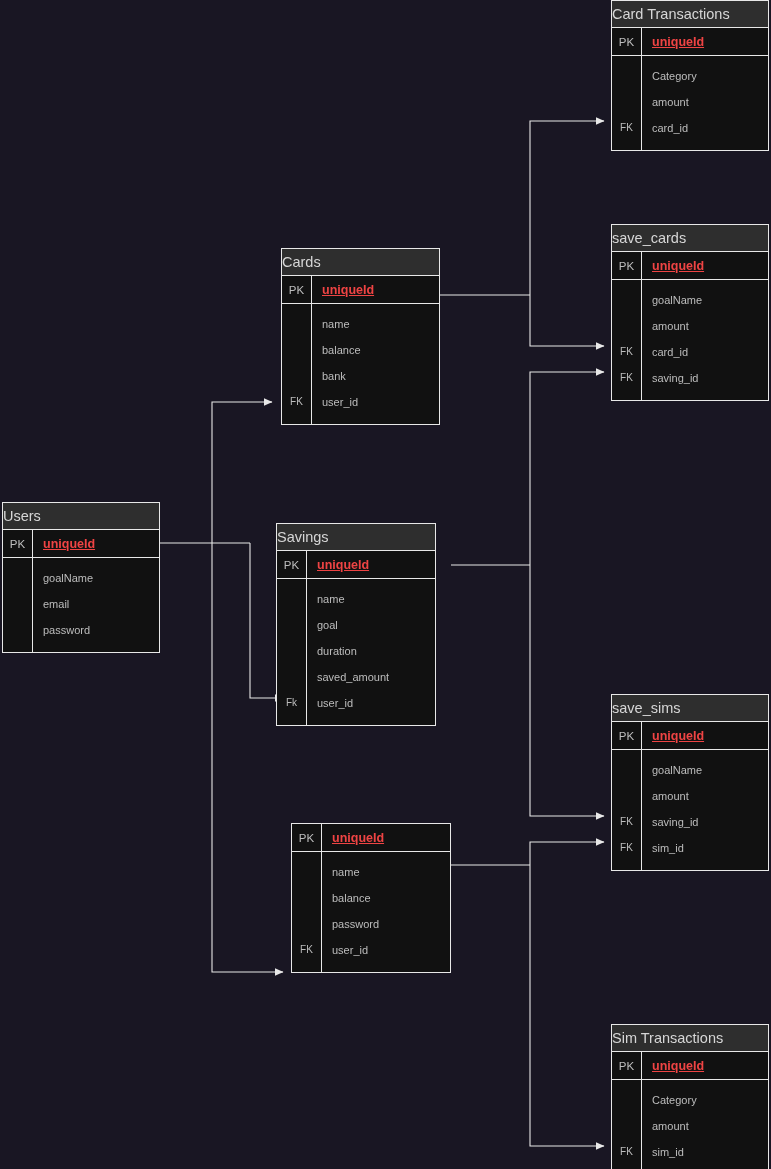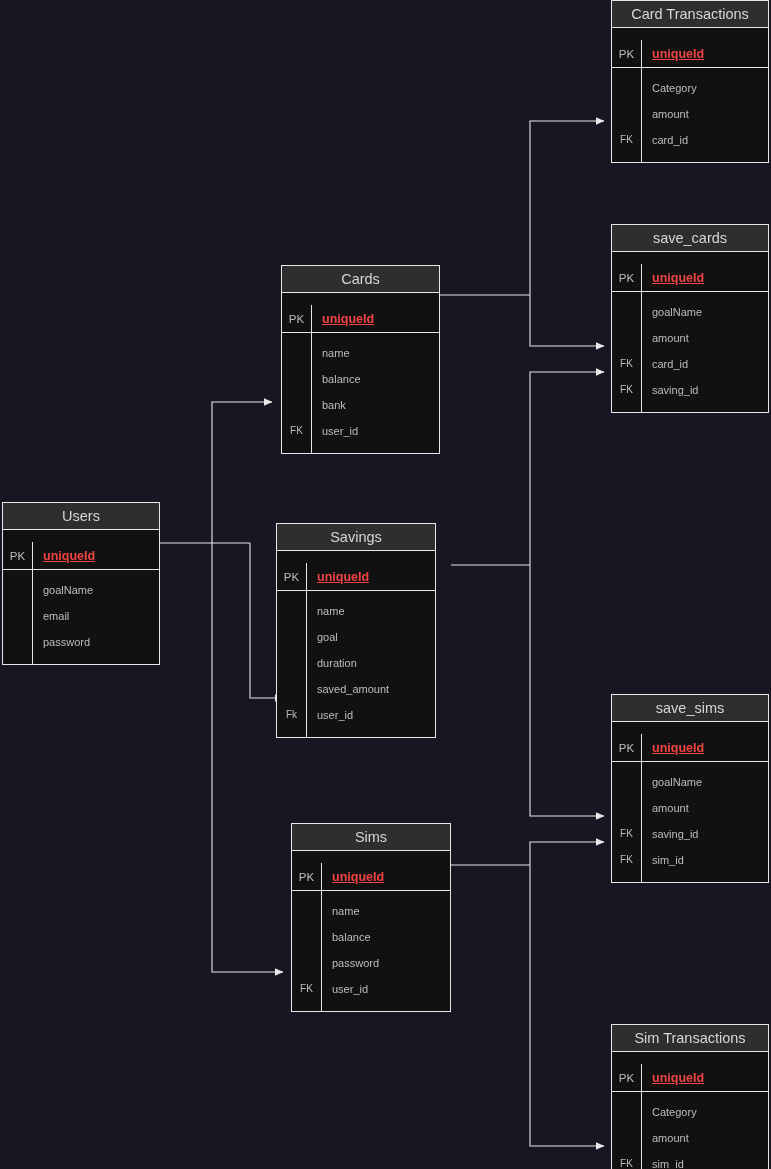--- a/index.html
+++ b/index.html
@@ -25,34 +25,32 @@
   .entity {
     position: absolute;
     border: 1px solid #e8e8e8;
     background: #111111;
     color: #c9c9c9;
     z-index: 5;
   }
   .ent-header {
     background: #2e2e2e;
     color: #d6d6d6;
-    text-align: center;
     font-size: 14.5px;
     line-height: 26px;
     height: 27px;
     border-bottom: 1px solid #e8e8e8;
     white-space: nowrap;
     overflow: hidden;
   }
   .ent-pkrow {
     display: flex;
     height: 28px;
     border-bottom: 1px solid #e8e8e8;
     background: #111111;
-    margin-top: 12px;
   }
   .ent-body {
     display: flex;
     background: #111111;
   }
   .keycol {
     width: 30px;
     min-width: 30px;
     border-right: 1px solid #e8e8e8;
     position: relative;
@@ -180,21 +178,21 @@
         <div class="body-pad-top"></div>
         <div class="attr">goalName</div>
         <div class="attr">amount</div>
         <div class="attr">card_id</div>
         <div class="attr">saving_id</div>
         <div class="body-pad-bot"></div>
       </div>
     </div>
   </div>
 
-  <div class="entity" style="left:281px; top:265px; width:159px;">
+  <div class="entity" style="left:281px; top:248px; width:159px;">
     <div class="ent-header">Cards</div>
     <div class="ent-pkrow">
       <div class="pkcell">PK</div>
       <div class="pkname">uniqueId</div>
     </div>
     <div class="ent-body">
       <div class="keycol">
         <div class="keytag" style="top:85px;">FK</div>
       </div>
       <div class="attrcol">
@@ -264,21 +262,20 @@
         <div class="attr">goalName</div>
         <div class="attr">amount</div>
         <div class="attr">saving_id</div>
         <div class="attr">sim_id</div>
         <div class="body-pad-bot"></div>
       </div>
     </div>
   </div>
 
   <div class="entity" style="left:291px; top:823px; width:160px;">
-    <div class="ent-header">Sims</div>
     <div class="ent-pkrow">
       <div class="pkcell">PK</div>
       <div class="pkname">uniqueId</div>
     </div>
     <div class="ent-body">
       <div class="keycol">
         <div class="keytag" style="top:85px;">FK</div>
       </div>
       <div class="attrcol">
         <div class="body-pad-top"></div>

